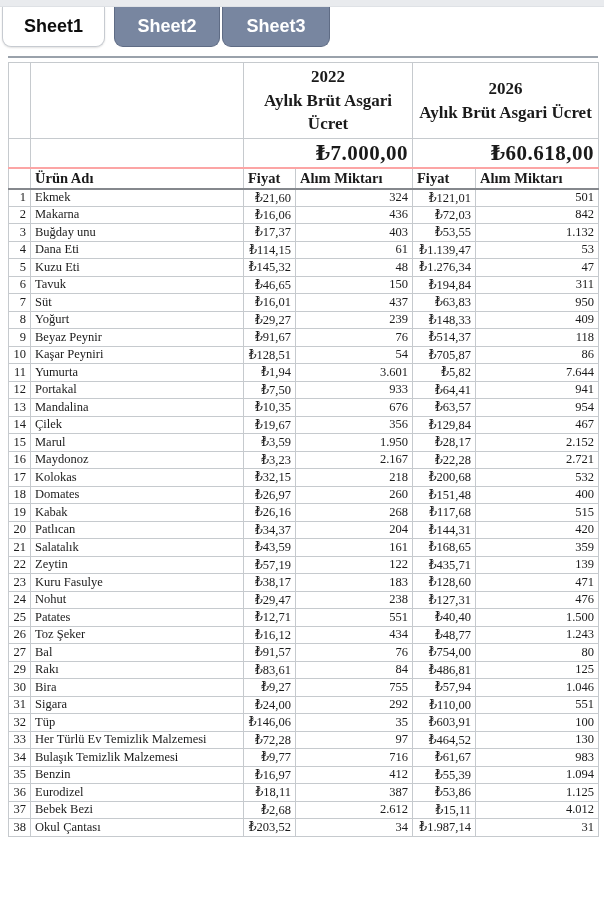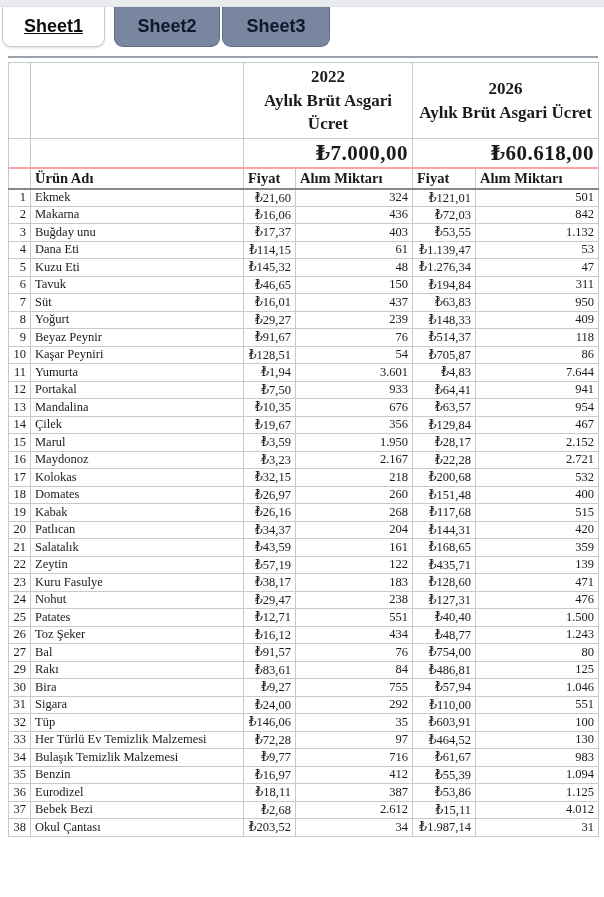--- a/index.html
+++ b/index.html
@@ -21,24 +21,23 @@
     font-weight: 700; font-size: 18px;
     border-radius: 0 0 9px 9px;
     cursor: pointer;
   }
   .tab.active {
     left: 2px; width: 103px;
     background: #ffffff; color: #0d0d0d;
     border: 1px solid #c7cbd1; border-top: none;
     box-shadow: 0 1px 2px rgba(0,0,0,0.12);
     z-index: 2;
-    text-decoration: underline;
   }
   .tab.inactive {
-    background: #7886a0; color: #0f172a;
+    background: #7886a0; color: #ffffff;
     border: 1px solid #5f6c85; border-top: none;
   }
   .tab.t2 { left: 114px; width: 106px; }
   .tab.t3 { left: 222px; width: 108px; }
 
   .tab-divider {
     position: absolute; left: 8px; top: 56px; width: 590px; height: 2px;
     background: #9aa2ab;
   }
 
@@ -219,21 +218,21 @@
         <td class="num">₺128,51</td>
         <td class="num">54</td>
         <td class="num">₺705,87</td>
         <td class="num">86</td>
       </tr>
       <tr>
         <td class="num">11</td>
         <td class="name">Yumurta</td>
         <td class="num">₺1,94</td>
         <td class="num">3.601</td>
-        <td class="num">₺4,83</td>
+        <td class="num">₺5,82</td>
         <td class="num">7.644</td>
       </tr>
       <tr>
         <td class="num">12</td>
         <td class="name">Portakal</td>
         <td class="num">₺7,50</td>
         <td class="num">933</td>
         <td class="num">₺64,41</td>
         <td class="num">941</td>
       </tr>

